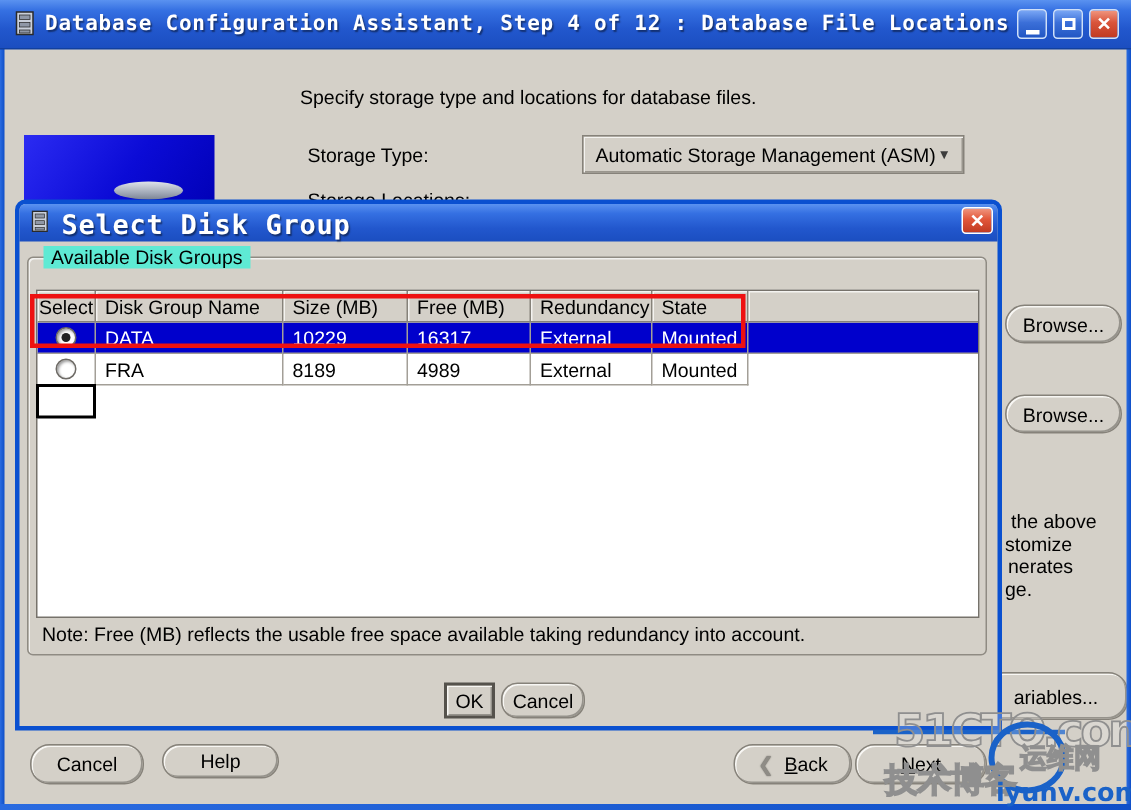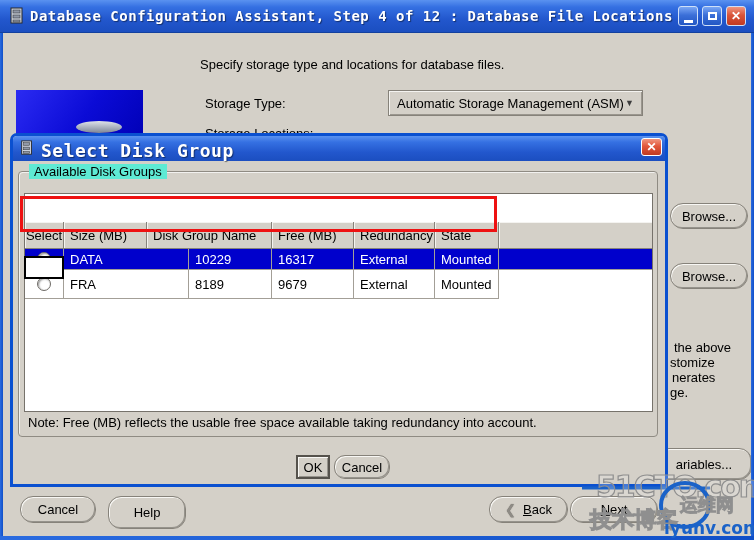--- a/index.html
+++ b/index.html
@@ -127,21 +127,21 @@
   <div class="abs btn" style="left:670px;top:263px;width:78px;height:26px;">Browse...</div>
 
   <div class="abs txt" style="left:674px;top:340px;">the above</div>
   <div class="abs txt" style="left:670px;top:355px;">stomize</div>
   <div class="abs txt" style="left:672px;top:370px;">nerates</div>
   <div class="abs txt" style="left:670px;top:385px;">ge.</div>
 
   <div class="abs btn" style="left:656px;top:448px;width:96px;height:32px;">ariables...</div>
 
   <div class="abs btn" style="left:20px;top:496px;width:76px;height:27px;">Cancel</div>
-  <div class="abs btn" style="left:108px;top:496px;width:78px;height:33px;">Help</div>
+  <div class="abs btn" style="left:108px;top:496px;width:78px;height:23px;">Help</div>
   <div class="abs btn" style="left:489px;top:496px;width:79px;height:27px;">
     <span class="chev">❮</span>
     <span><span class="ul">B</span><span>ack</span></span>
   </div>
   <div class="abs btn" style="left:570px;top:496px;width:88px;height:27px;">
     <span><span class="ul">N</span><span>ext</span></span>
   </div>
 
   <div class="abs dialog">
     <div class="abs dlg-titlebar">
@@ -156,47 +156,47 @@
       <span class="abs dlg-title" style="left:28px;top:4px;">Select Disk Group</span>
       <div class="abs dlg-close" style="right:3px;top:2px;">
         <span class="glyph-close">✕</span>
       </div>
     </div>
 
     <div class="abs groupbox" style="left:5px;top:35px;width:640px;height:266px;"></div>
     <span class="abs groupbox-label" style="left:16px;top:28px;">Available Disk Groups</span>
 
     <div class="abs dg-table" style="left:11px;top:57px;width:629px;height:219px;">
-      <div class="t-row t-head" style="height:27px;margin-top:28px;">
+      <div class="t-row t-head" style="height:21px;">
         <div class="t-cell c-select">Select</div>
+        <div class="t-cell c-name">Disk Group Name</div>
         <div class="t-cell c-size">Size (MB)</div>
-        <div class="t-cell c-name">Disk Group Name</div>
         <div class="t-cell c-free">Free (MB)</div>
         <div class="t-cell c-red">Redundancy</div>
         <div class="t-cell c-state">State</div>
         <div class="t-cell filler" style="border-bottom:1px solid #86827a;"></div>
       </div>
       <div class="t-row row-selected" style="height:21px;">
         <div class="t-cell c-select">
             <span class="radio sel"></span>
           </div>
         <div class="t-cell c-name">DATA</div>
         <div class="t-cell c-size">10229</div>
         <div class="t-cell c-free">16317</div>
         <div class="t-cell c-red">External</div>
         <div class="t-cell c-state">Mounted</div>
         <div class="t-cell filler"></div>
       </div>
-      <div class="t-row" style="height:29px;justify-content:center;">
+      <div class="t-row" style="height:21px;justify-content:center;">
         <div class="t-cell c-select">
             <span class="radio"></span>
           </div>
         <div class="t-cell c-name">FRA</div>
         <div class="t-cell c-size">8189</div>
-        <div class="t-cell c-free">9679</div>
+        <div class="t-cell c-free">4989</div>
         <div class="t-cell c-red">External</div>
         <div class="t-cell c-state">Mounted</div>
         <div class="t-cell filler"></div>
       </div>
     </div>
 
     <div class="abs focus-cell" style="left:11px;top:120px;width:40px;height:23px;"></div>
 
     <div class="abs annotation" style="left:7px;top:60px;width:477px;height:36px;"></div>
 

